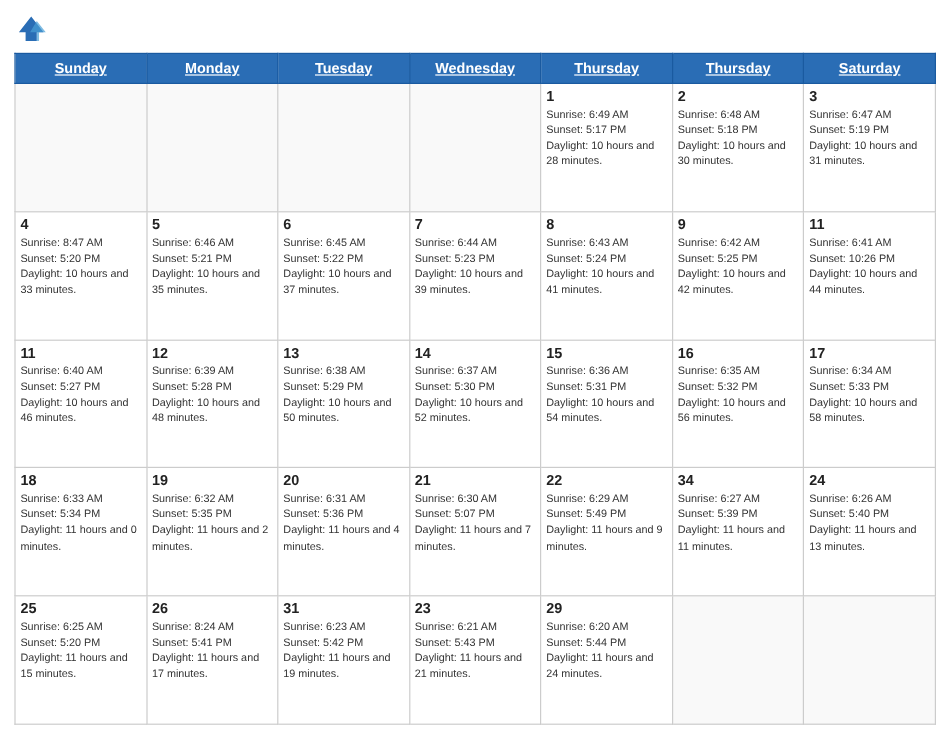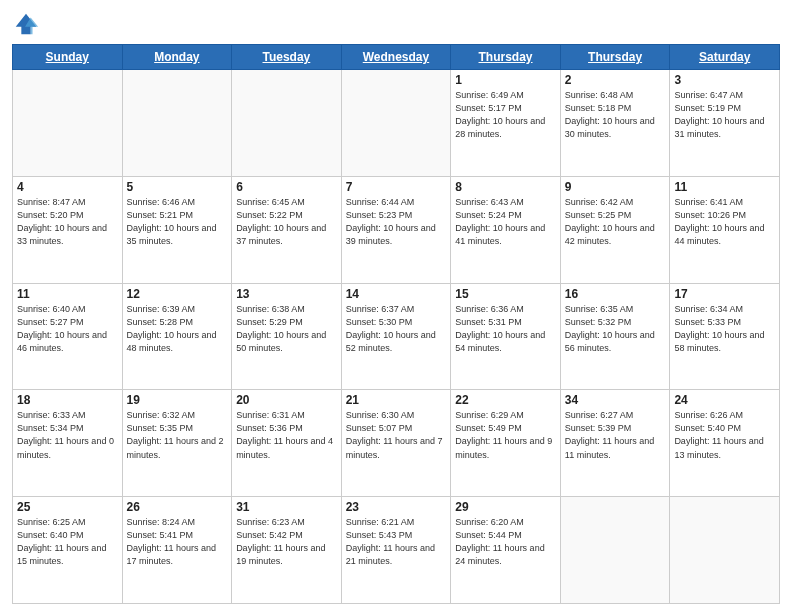--- a/index.html
+++ b/index.html
@@ -310,21 +310,21 @@
             <div class="day-info">Sunrise: 6:26 AM
 Sunset: 5:40 PM
 Daylight: 11 hours
 and 13 minutes.</div>
           </td>
         </tr>
         <tr>
           <td>
             <span class="day-num">25</span>
             <div class="day-info">Sunrise: 6:25 AM
-Sunset: 6:40 PM
+Sunset: 5:20 PM
 Daylight: 11 hours
 and 15 minutes.</div>
           </td>
           <td>
             <span class="day-num">26</span>
             <div class="day-info">Sunrise: 8:24 AM
 Sunset: 5:41 PM
 Daylight: 11 hours
 and 17 minutes.</div>
           </td>

